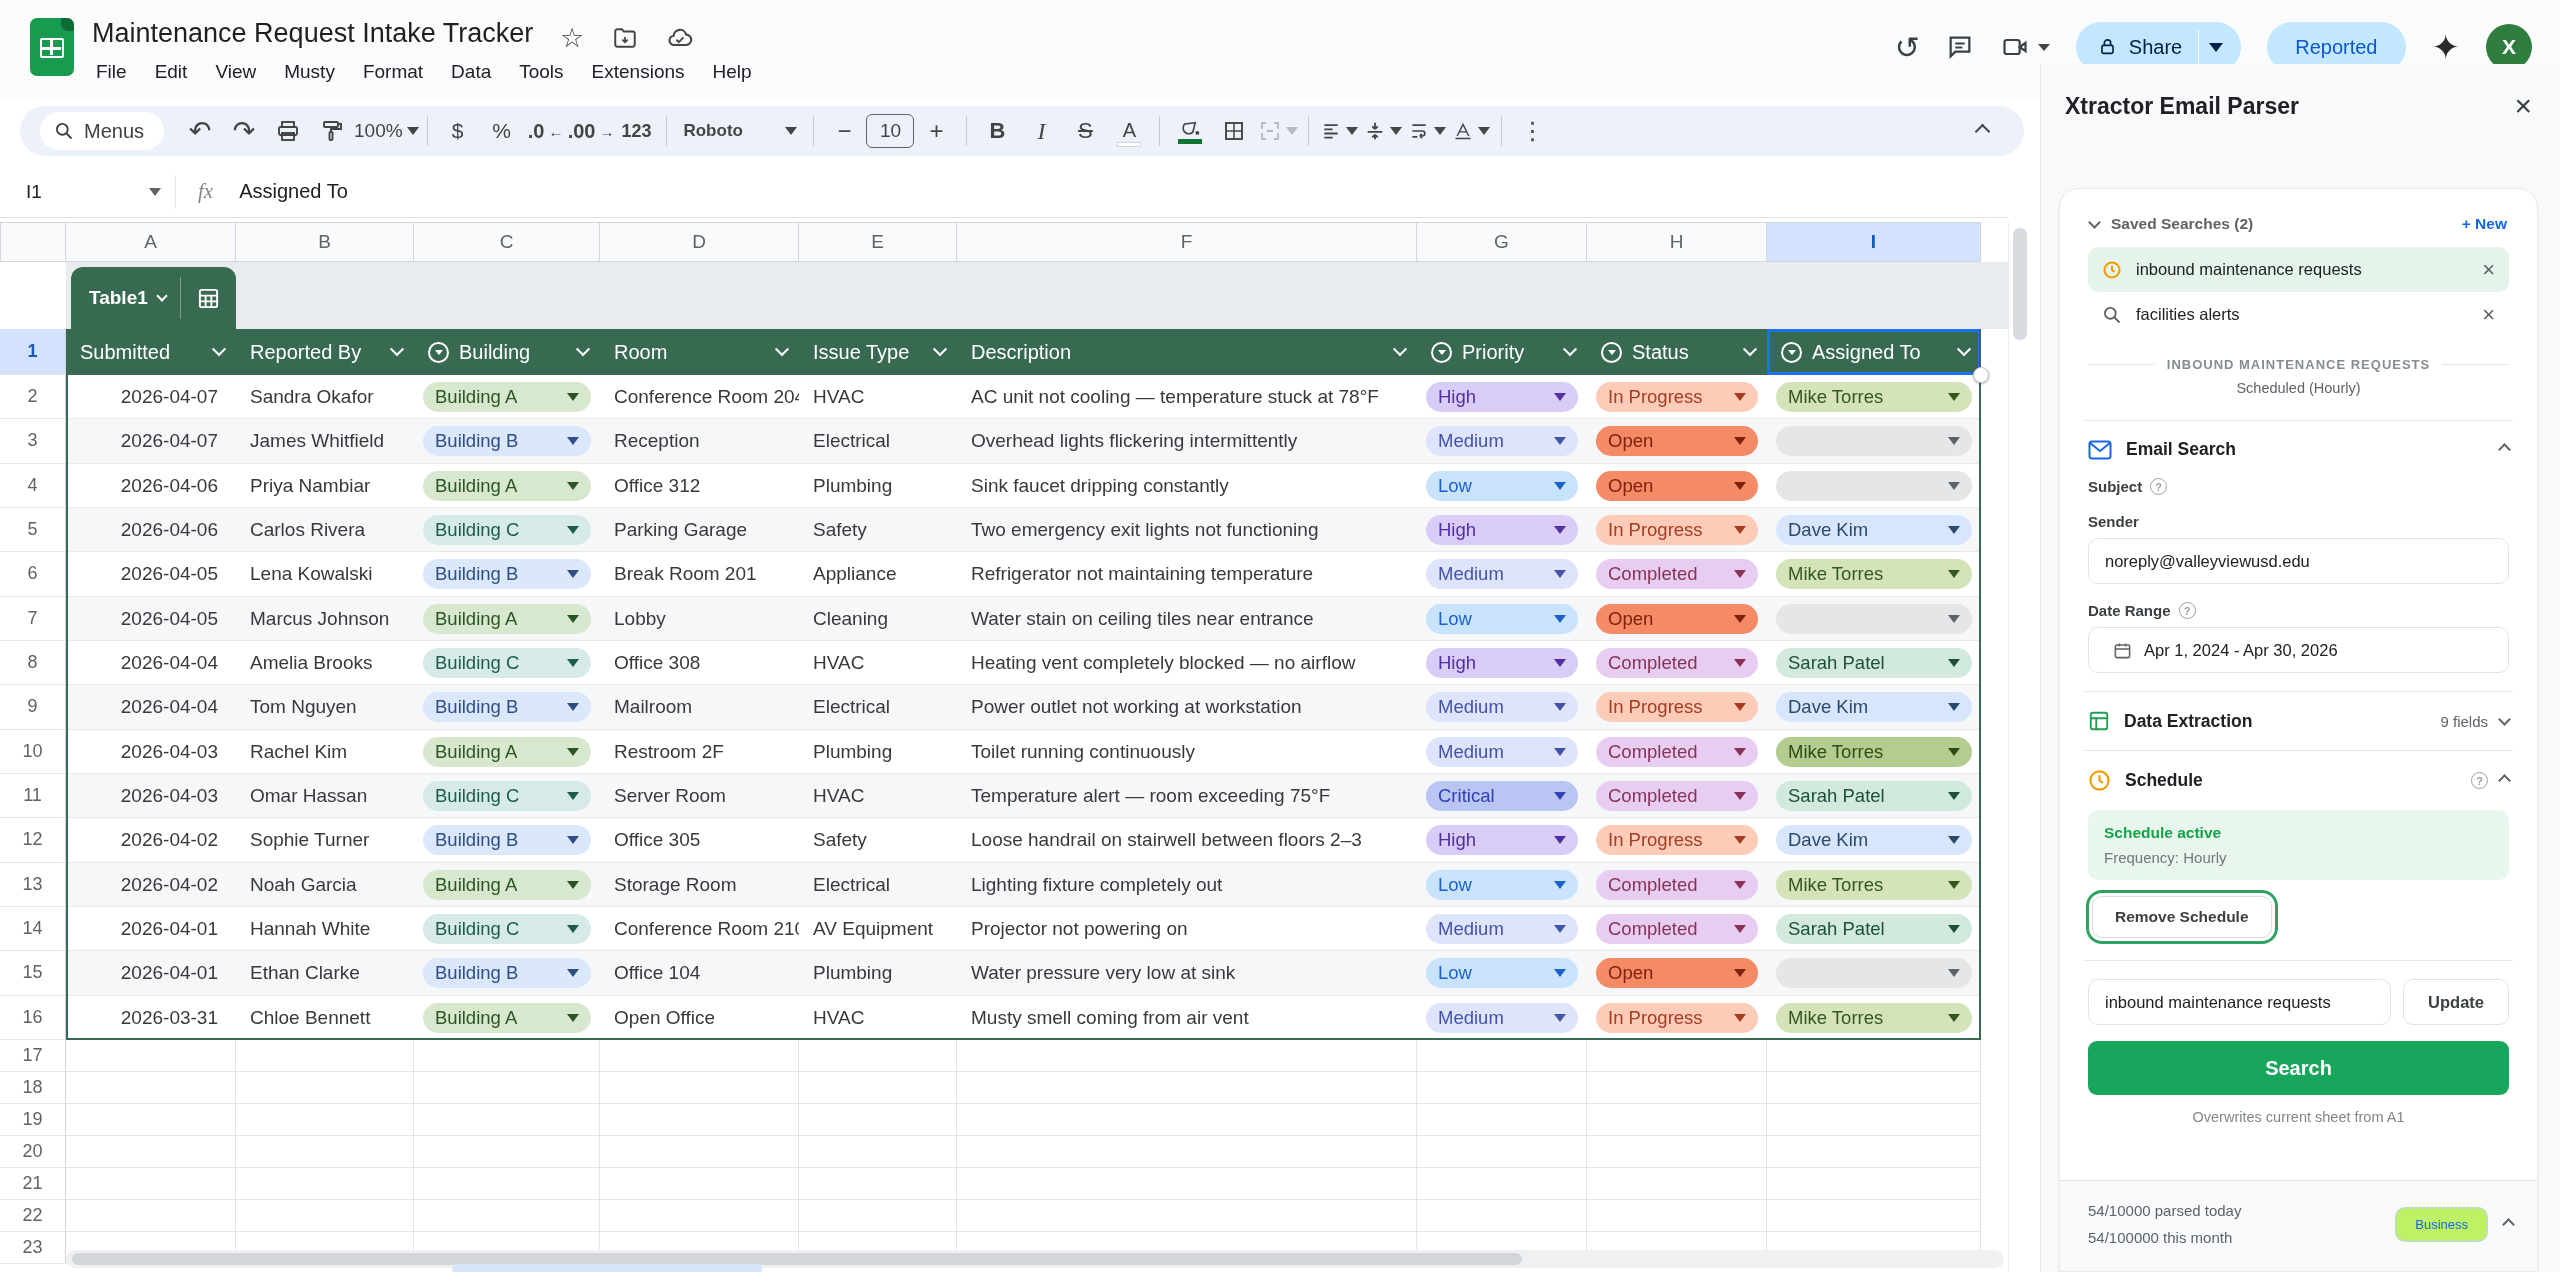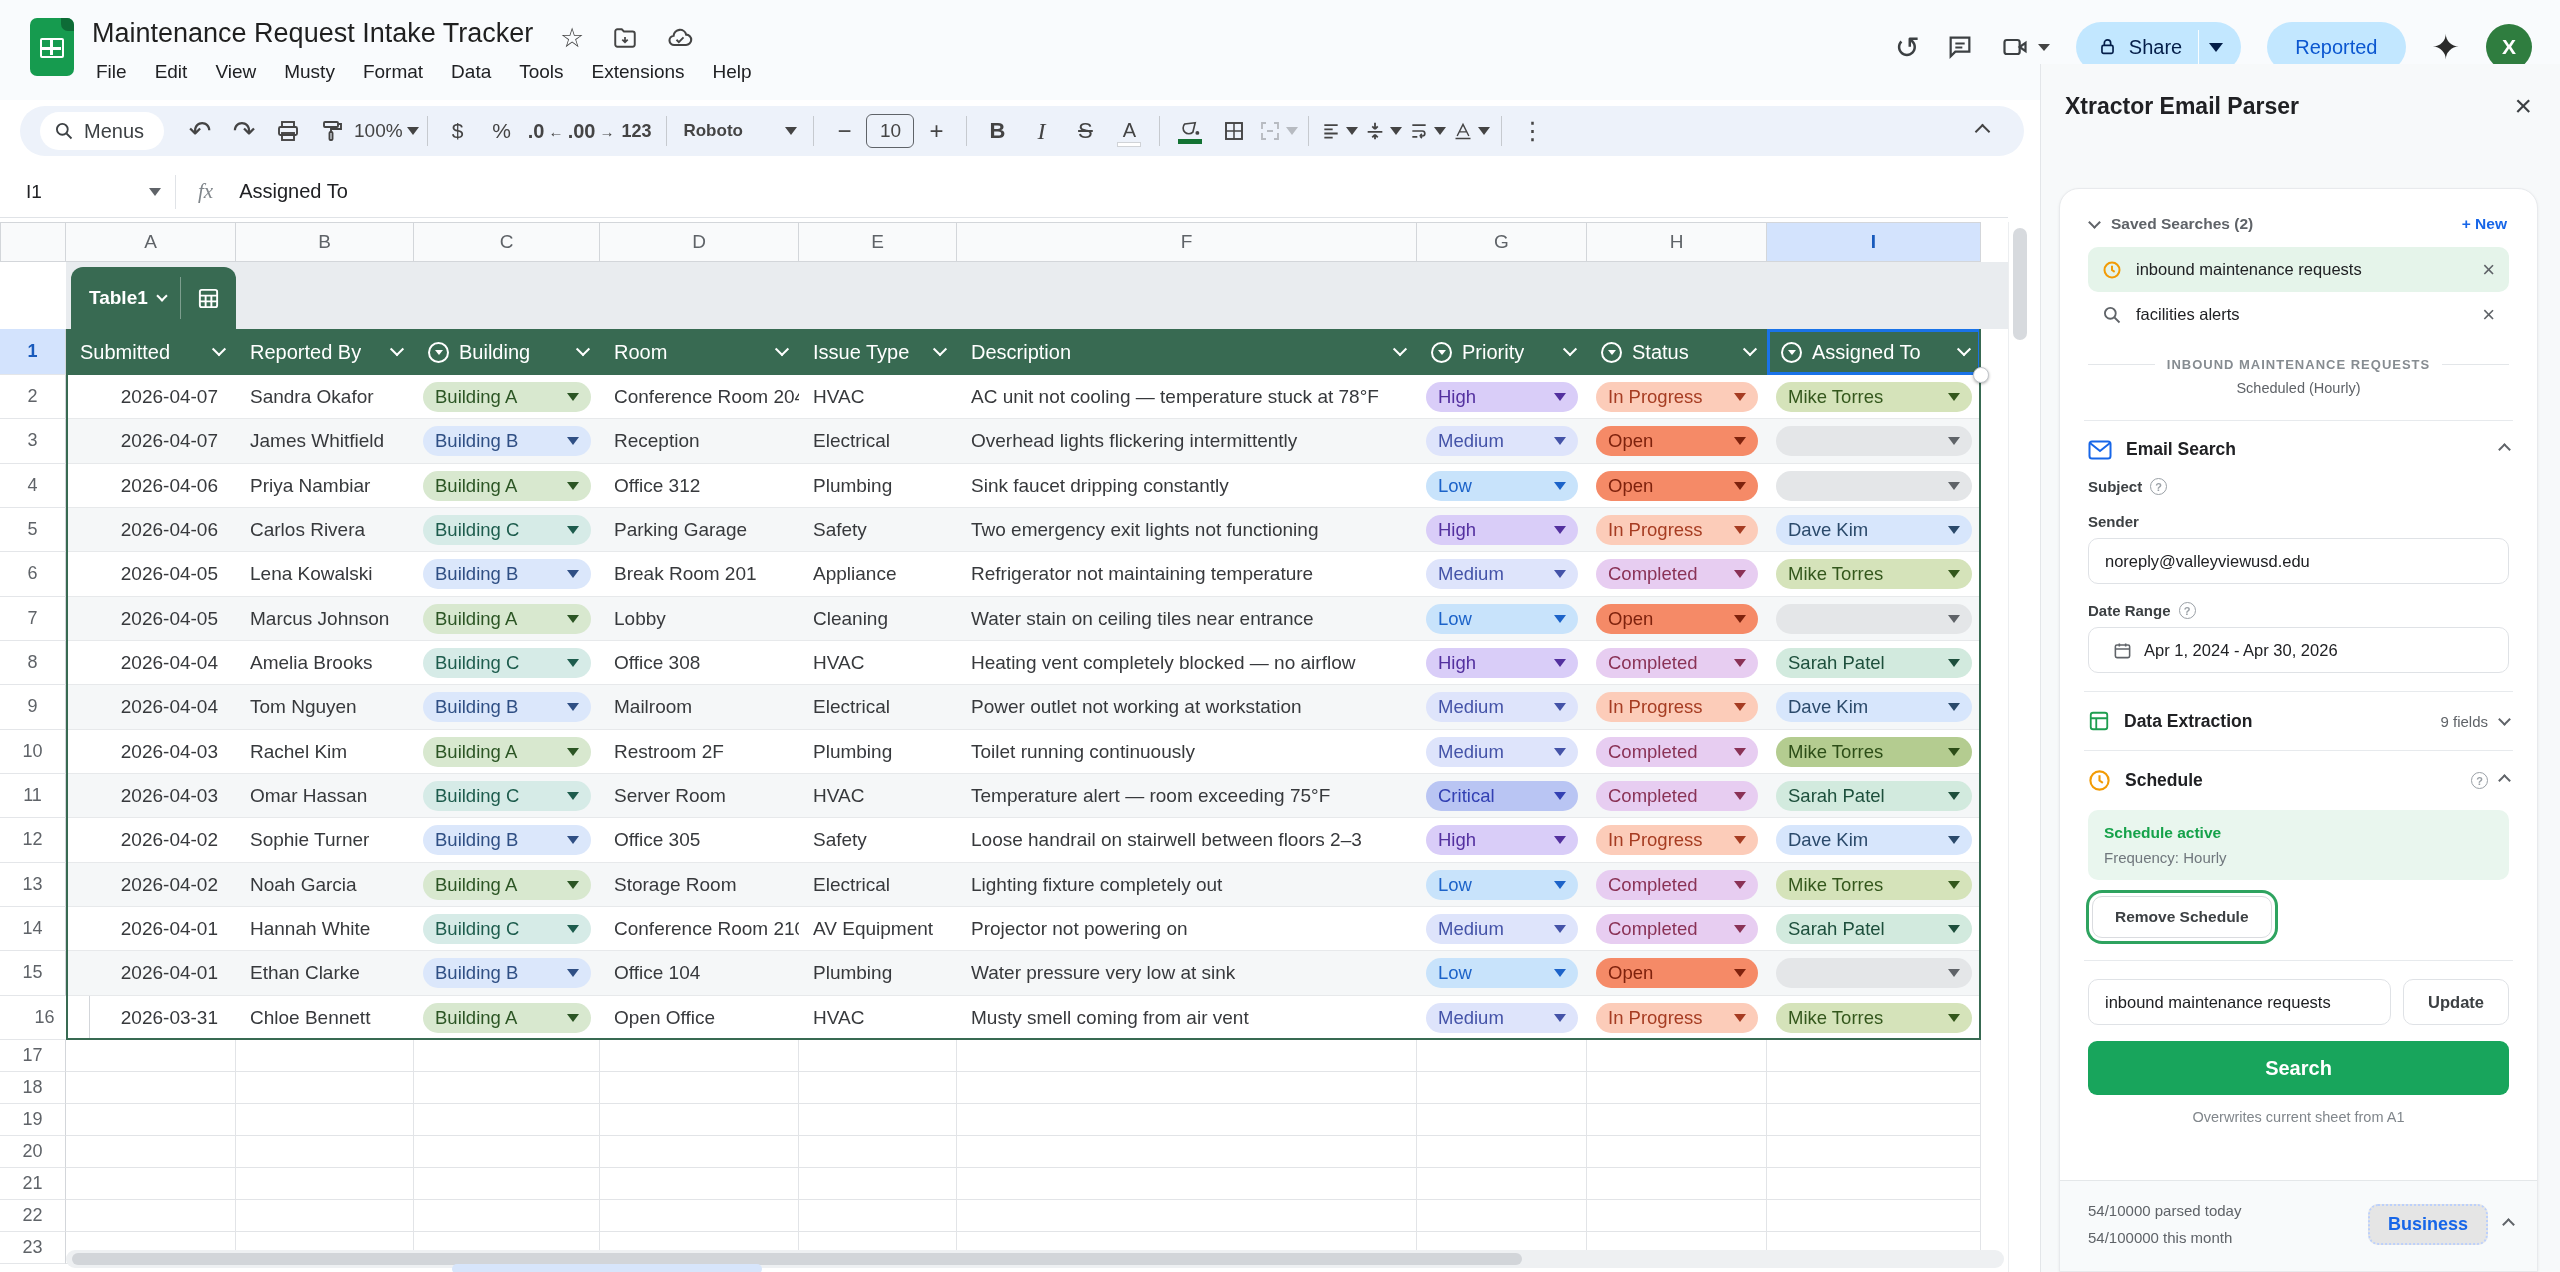--- a/index.html
+++ b/index.html
@@ -110,21 +110,21 @@
   .sched-box .a { color:#15a24a; font-weight:700; font-size:15.5px; }
   .sched-box .f { color:#70777d; font-size:15px; margin-top:7px; }
   .remove-btn { margin:16px 12px 4px 4px; height:42px; padding:0 22px; background:#fff; border:1.5px solid #dadce0; border-radius:10px; font-size:15.5px; font-weight:600; color:#3c4043; font-family:"Liberation Sans",sans-serif; box-shadow:0 0 0 3px #fff, 0 0 0 6px #2ea35f; }
   .run-row { display:flex; gap:12px; align-items:center; }
   .run-row .sb-input { flex:1; }
   .update-btn { height:46px; padding:0 24px; background:#fff; border:1.5px solid #dfe2e6; border-radius:10px; font-size:16.5px; font-weight:600; color:#3c4043; font-family:"Liberation Sans",sans-serif; }
   .search-btn { width:100%; height:54px; margin-top:16px; background:#18a55c; border:none; border-radius:9px; color:#fff; font-size:20px; font-weight:700; font-family:"Liberation Sans",sans-serif; }
   .sb-caption { text-align:center; font-size:14.5px; color:#80868b; margin-top:14px; }
   .sb-footer { position:absolute; left:0; right:0; bottom:0; border-top:1px solid #e4e7e9; background:#f8fafb; padding:16px 24px 20px 28px; display:flex; align-items:center; }
   .counts { font-size:15px; color:#5f6368; line-height:1.8; }
-  .plan-chip { margin-left:auto; padding:8px 18px; border:2px dotted #bcd0fb; background:#e5e5e5; border-radius:10px; color:#1766e8; font-size:18px; font-weight:700; }
+  .plan-chip { margin-left:auto; padding:8px 18px; border:2px dotted #bcd0fb; background:#bef264; border-radius:10px; color:#1766e8; font-size:13px; font-weight:400; }
   .sb-footer .chev { width:9px; height:9px; border-width:2px; color:#5f6368; margin-left:16px; }
   svg { display:block; }
 </style>
 </head>
 <body>
 
 <div class="topbar">
   <div class="sheets-logo">
       <span class="fold"></span>
       <span class="grid"></span>
@@ -863,21 +863,21 @@
       </div>
       <div class="c" style="left: 1767px; width: 214px; padding-left: 0px;">
         <span class="chip" style="width: 196px; margin-left: 9px; background: rgb(228, 230, 232); color: rgb(95, 99, 104);">
           <span></span>
           <span class="tri"></span>
         </span>
       </div>
       <div class="rowline"></div>
     </div>
     <div class="trow" style="top: 773.662px; height: 44.333px;">
-      <div class="gut" style="left: 0px; top: 0px; width: 90px; height: 100%; background: rgb(255, 255, 255);">16</div>
+      <div class="gut" style="left: 0px; top: 0px; width: 66px; height: 100%; background: rgb(255, 255, 255);">16</div>
       <div class="c date" style="left: 66px; width: 170px;">2026-03-31</div>
       <div class="c" style="left: 236px; width: 178px;">Chloe Bennett</div>
       <div class="c" style="left: 414px; width: 186px; padding-left: 0px;">
         <span class="chip" style="width: 168px; margin-left: 9px; background: rgb(216, 232, 207); color: rgb(43, 85, 36);">
           <span>Building A</span>
           <span class="tri"></span>
         </span>
       </div>
       <div class="c" style="left: 600px; width: 199px;">Open Office</div>
       <div class="c" style="left: 799px; width: 158px;">HVAC</div>

